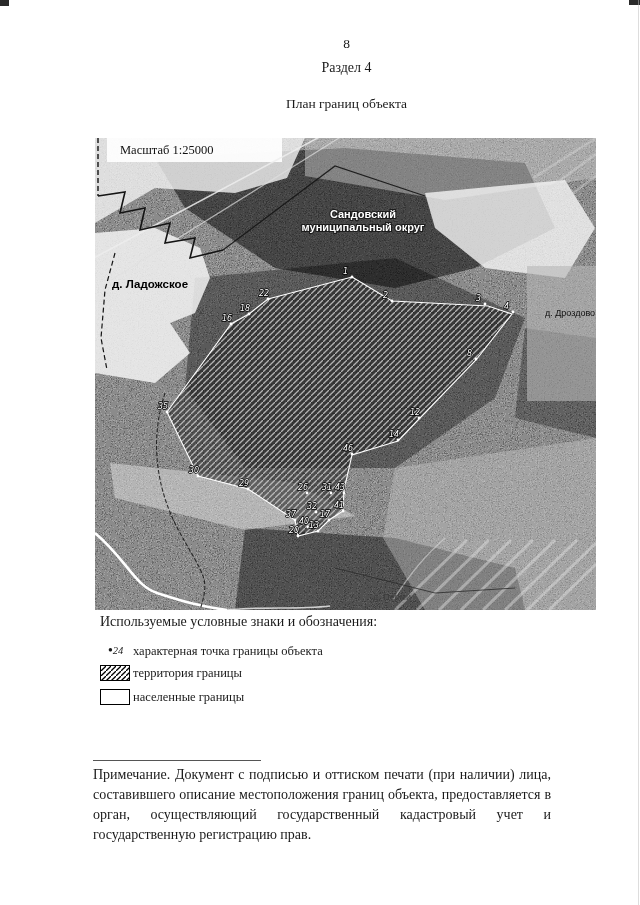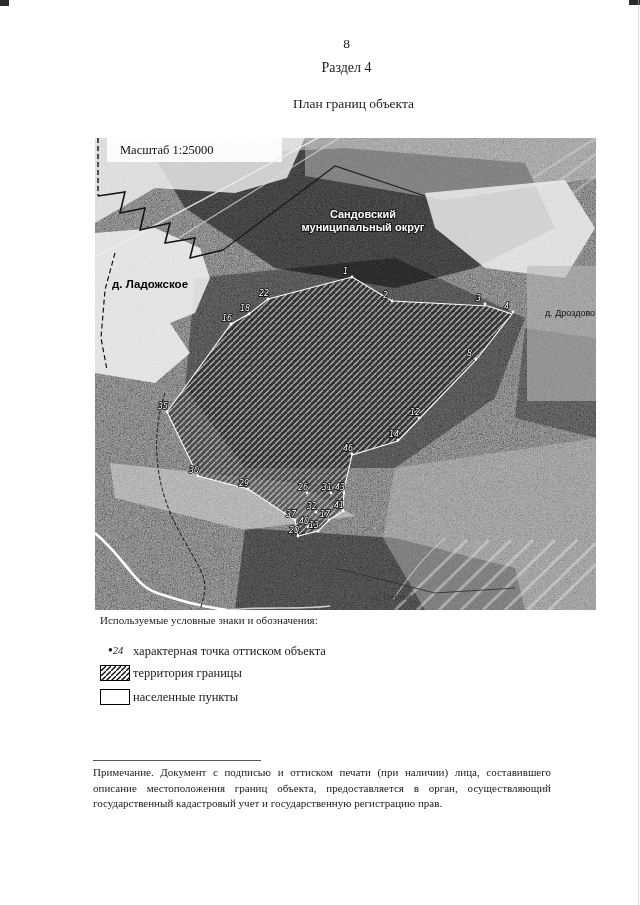--- a/index.html
+++ b/index.html
@@ -8,46 +8,46 @@
     font-family:"Liberation Serif", serif;color:#1a1a1a;
   }
   
   .corner-mark{position:absolute;background:#2a2a2a;}
   .edge-line{position:absolute;right:1px;top:0;width:1px;height:905px;background:#bbb;opacity:.5;}
 
   
   .header{position:absolute;left:93px;top:0;width:507px;text-align:center;}
   .page-number{position:absolute;left:0;top:36px;width:100%;font-size:13.5px;}
   .section-title{position:absolute;left:0;top:60px;width:100%;font-size:14px;}
-  .doc-title{position:absolute;left:7px;top:96px;width:100%;font-size:13.5px;}
+  .doc-title{position:absolute;left:0;top:96px;width:100%;font-size:13.5px;}
 
   
   .map-wrap{position:absolute;left:95px;top:138px;width:501px;height:472px;background:#7a7a7a;}
   .map-wrap svg{display:block;}
   .map-scale{font:12.5px "Liberation Serif", serif;fill:#111;}
   .lbl-district{font:bold 11px "Liberation Sans", sans-serif;fill:#fff;stroke:#1c1c1c;stroke-width:2.2px;paint-order:stroke;text-anchor:middle;}
   .lbl-village-left{font:bold 11.5px "Liberation Sans", sans-serif;fill:#000;}
   .lbl-village-small{font:9px "Liberation Sans", sans-serif;fill:#111;}
   .lbl-village-bottom{font:9px "Liberation Sans", sans-serif;fill:#3d3d3d;}
   .pt-label{font:italic 8px "DejaVu Sans", sans-serif;fill:#fff;stroke:#000;stroke-width:1.5px;paint-order:stroke;}
 
   
-  .legend-heading{position:absolute;left:100px;top:614px;font-size:11px;}
+  .legend-heading{position:absolute;left:100px;top:614px;font-size:14px;}
   .legend-item{position:absolute;left:100px;height:20px;}
   .li-1{top:643px;} .li-2{top:665px;} .li-3{top:689px;}
   .legend-text{position:absolute;left:33px;top:1px;font-size:12.5px;white-space:nowrap;}
   .legend-marker-point{position:absolute;left:8px;top:1px;font-size:11px;}
   .legend-marker-point .dot{font-size:8px;vertical-align:2px;}
   .legend-marker-point .num{font-style:italic;font-size:10.5px;}
   .legend-box{position:absolute;left:0;top:0;width:30px;height:16px;border:1.2px solid #000;box-sizing:border-box;background:#fff;}
 
   
   .note{position:absolute;left:93px;top:760px;width:458px;}
   .note-rule{width:168px;height:2px;border-top:1.6px solid #555;margin-bottom:2px;}
-  .note-text{font-size:11px;line-height:1.42;text-align:justify;}
+  .note-text{font-size:14px;line-height:1.42;text-align:justify;}
 </style>
 </head>
 <body>
 
 <div class="corner-mark" style="left:0;top:0;width:9px;height:6px;"></div>
 <div class="corner-mark" style="left:629px;top:0;width:11px;height:5px;"></div>
 <div class="edge-line"></div>
 
 <div class="header">
   <div class="page-number">8</div>
@@ -192,31 +192,31 @@
     <text class="lbl-village-small" x="450" y="178">д. Дроздово</text>
     <text class="lbl-village-bottom" x="278" y="462">д. Перми</text>
   </g>
 </svg>
 </div>
 
 <div class="legend-heading">Используемые условные знаки и обозначения:</div>
 
 <div class="legend-item li-1">
   <span class="legend-marker-point"><span class="dot">●</span><span class="num">24</span></span>
-  <span class="legend-text">характерная точка оттиском объекта</span>
+  <span class="legend-text">характерная точка границы объекта</span>
 </div>
 
 <div class="legend-item li-2">
   <span class="legend-box"><svg width="28" height="14" xmlns="http://www.w3.org/2000/svg">
         <rect width="28" height="14" fill="url(#hatchLegend)"></rect>
       </svg></span>
   <span class="legend-text">территория границы</span>
 </div>
 
 <div class="legend-item li-3">
   <span class="legend-box"></span>
-  <span class="legend-text">населенные пункты</span>
+  <span class="legend-text">населенные границы</span>
 </div>
 
 <div class="note">
   <div class="note-rule"></div>
   <div class="note-text">Примечание. Документ с подписью и оттиском печати (при наличии) лица, составившего описание местоположения границ объекта, предоставляется в орган, осуществляющий государственный кадастровый учет и государственную регистрацию прав.</div>
 </div>
 
 </body></html>

